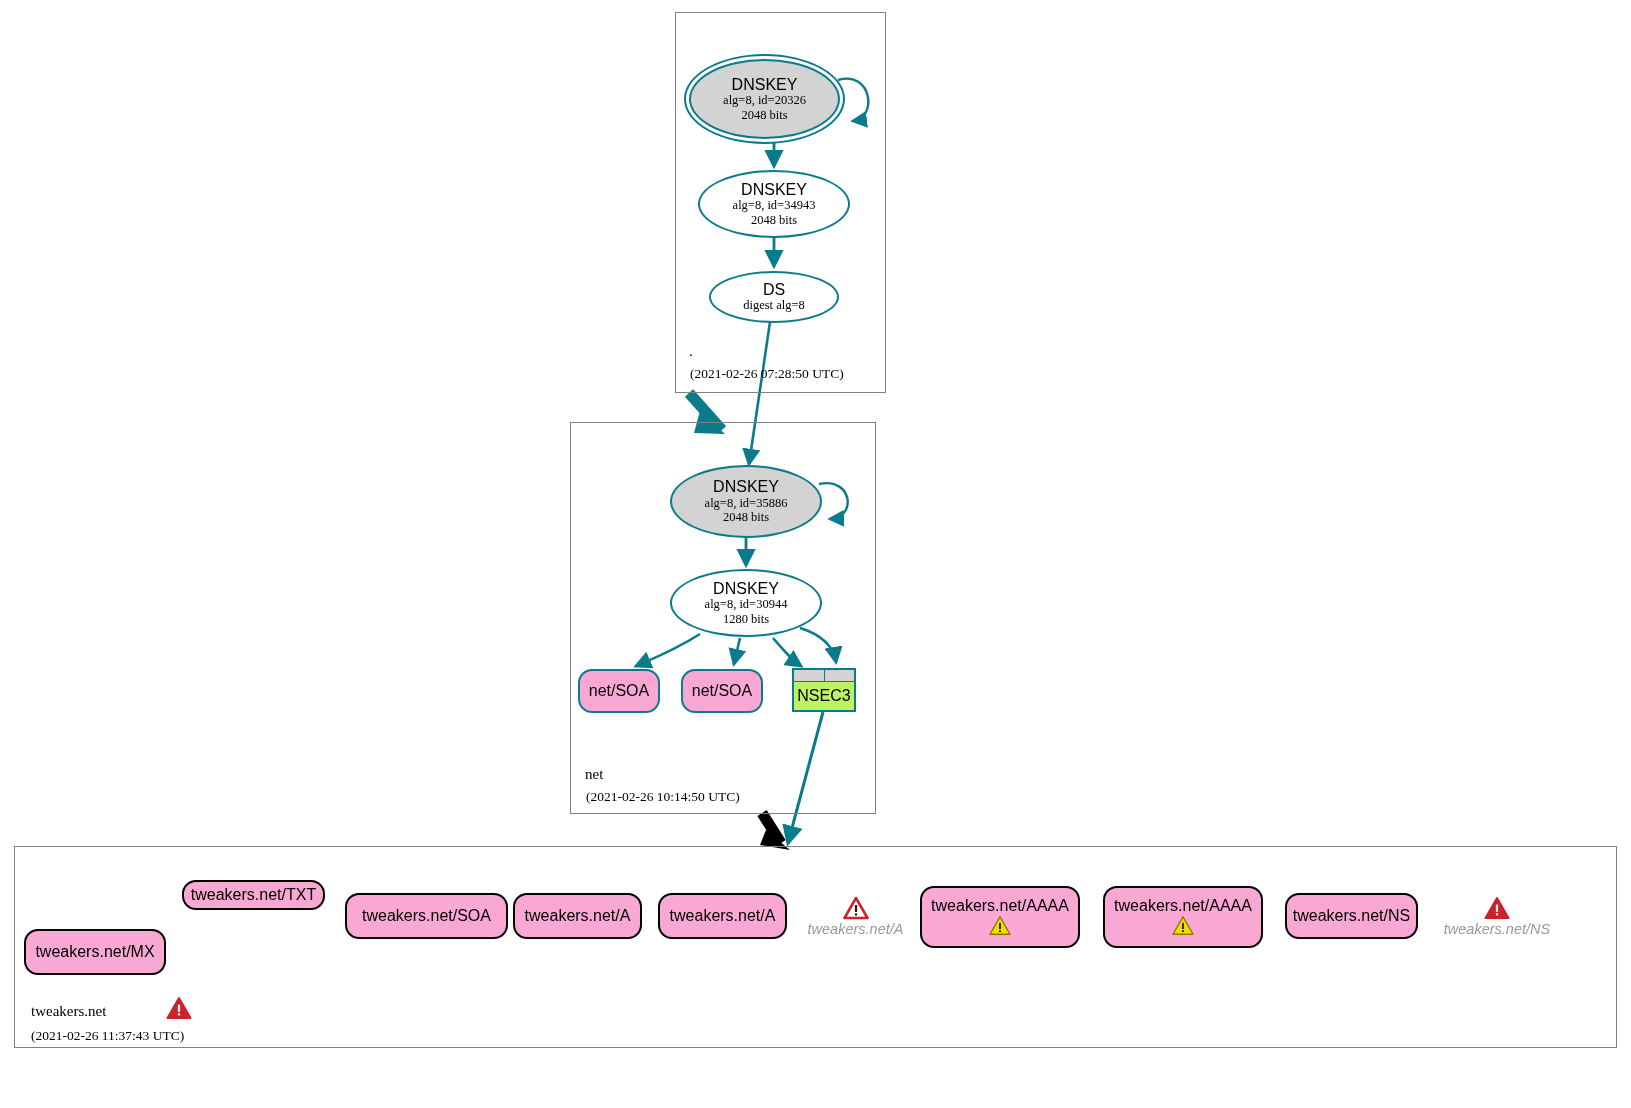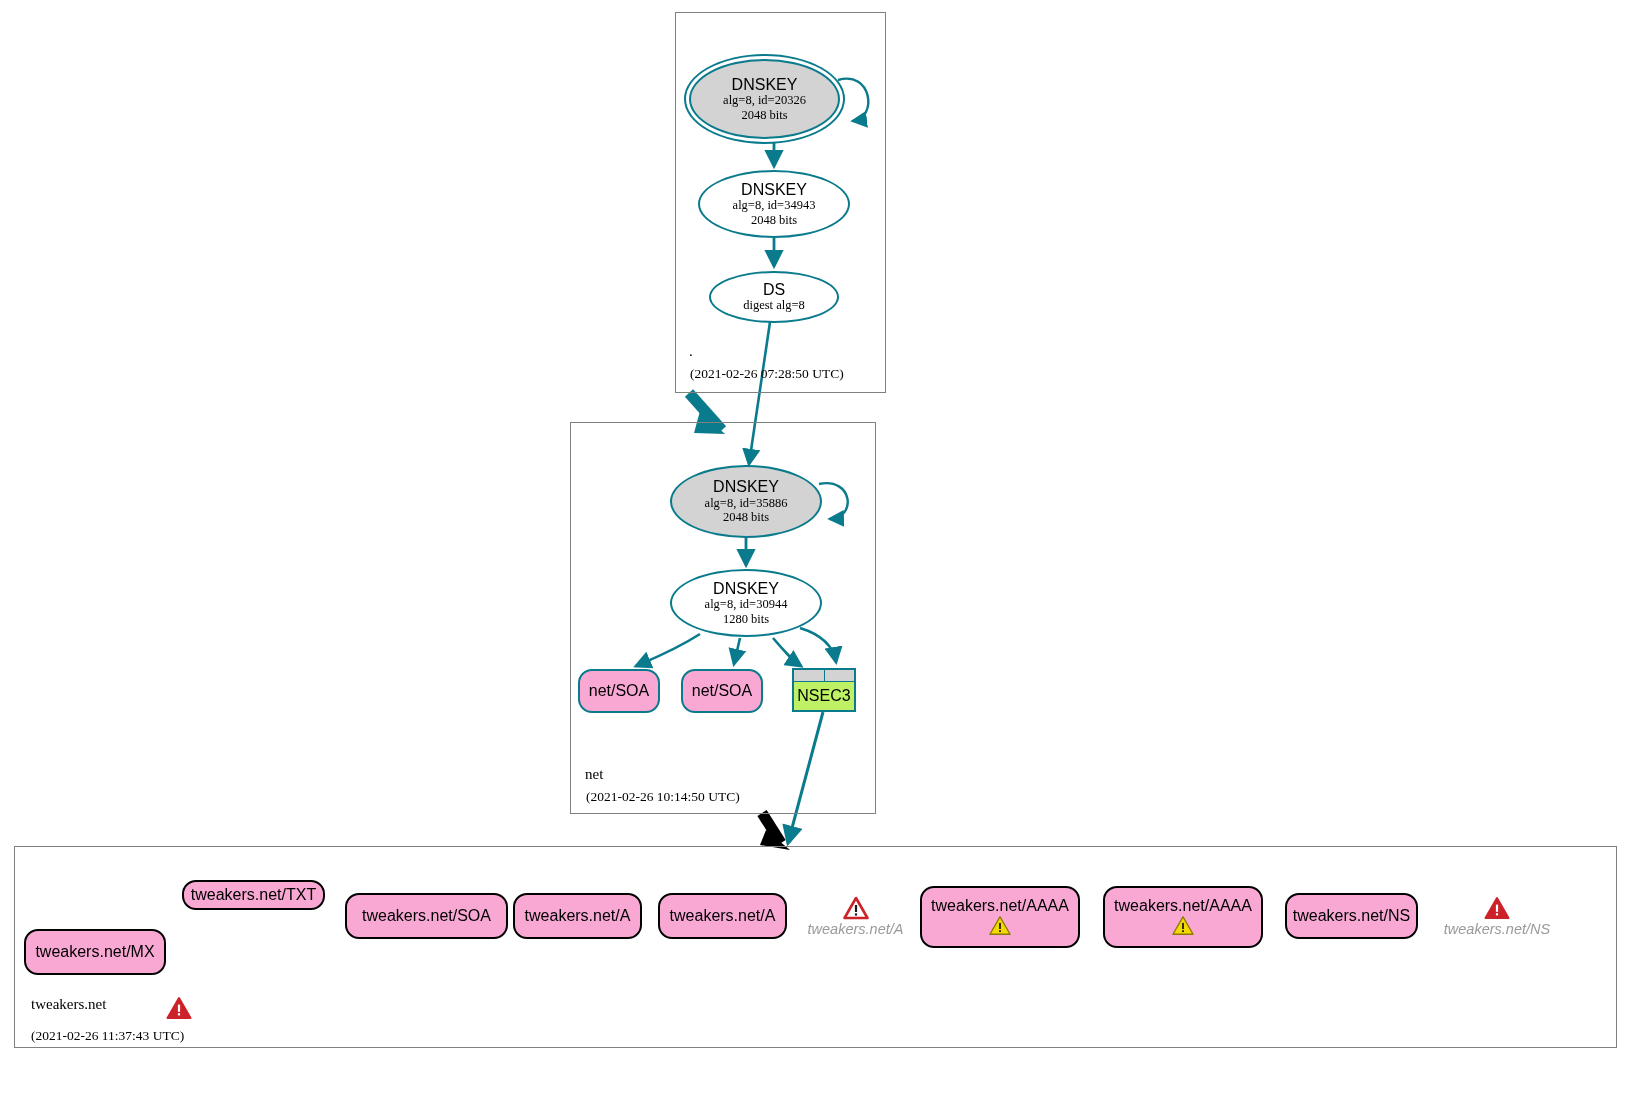--- a/index.html
+++ b/index.html
@@ -151,21 +151,21 @@
     display: block;
   }
   .zone-foot {
     position: absolute;
     display: flex;
     flex-direction: column;
     gap: 2px;
   }
   .zone-foot-row {
     display: flex;
-    align-items: flex-start;
+    align-items: flex-end;
     gap: 60px;
   }
 </style>
 </head>
 <body>
 
 <div id="stage">
 
   <svg class="layer" viewBox="0 0 1631 1108" xmlns="http://www.w3.org/2000/svg">
     <defs>

